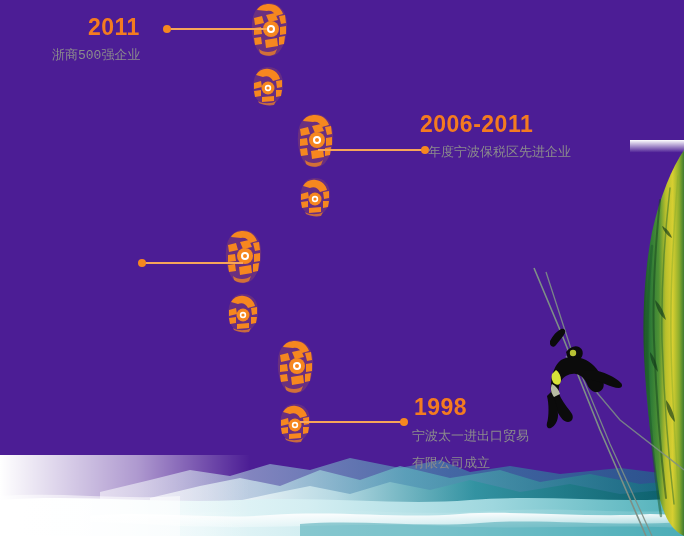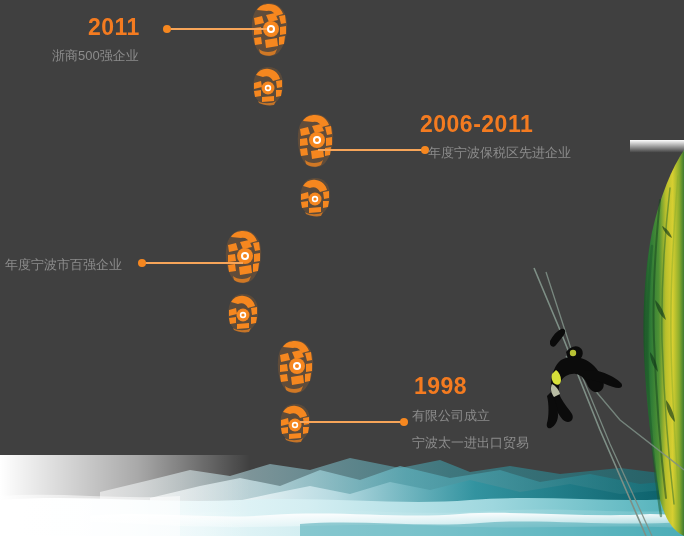--- a/index.html
+++ b/index.html
@@ -2,52 +2,52 @@
 <html><head>
 <meta charset="utf-8">
 <style>
   html,body{margin:0;padding:0;}
   body{
     width:684px;height:536px;
     background:#ffffff;
     font-family:"Liberation Sans","DejaVu Sans",sans-serif;
     overflow:hidden;
   }
-  #stage{position:relative;width:684px;height:536px;background:#404040;overflow:hidden;}
+  #stage{position:relative;width:684px;height:536px;background:#4c1d95;overflow:hidden;}
 
   
   .scenery{position:absolute;left:0;top:0;width:684px;height:536px;pointer-events:none;}
 
   
   .entry{position:absolute;}
   .year{
     font-size:23px;font-weight:bold;color:#F47B20;
     letter-spacing:.5px;line-height:1;white-space:nowrap;
   }
   .caption{
     font-size:13px;color:#8c8c8c;line-height:19px;white-space:nowrap;
-    font-family:Liberation Sans, sans-serif;
+    font-family:Liberation Mono, monospace;
   }
   .connector{position:absolute;height:2px;background:#F7A559;}
   .dot{position:absolute;width:8px;height:8px;border-radius:50%;background:#F6871F;}
 
   
   .fp{position:absolute;}
 
   
   #e2011{left:88px;top:16px;}
   #e2011 .caption{margin-top:7px;margin-left:-36px;}
 
   #e2006{left:420px;top:113px;}
   #e2006 .caption{margin-top:7px;margin-left:8px;}
 
   #e2007{left:4px;top:248px;}
   #e2007 .caption{margin-top:7px;margin-left:1px;}
 
-  #e1998{left:414px;top:375px;}
+  #e1998{left:414px;top:396px;}
   #e1998 .caption{margin-top:8px;margin-left:-2px;}
 </style>
 </head>
 <body>
 
 <div id="stage">
 
   <svg class="scenery" viewBox="0 0 684 536" width="684" height="536" preserveAspectRatio="none">
     <defs>
       <linearGradient id="cliffGrad" x1="0" y1="0" x2="1" y2="0">
@@ -343,22 +343,21 @@
     <div class="year">2011</div>
     <div class="caption">浙商500强企业</div>
   </div>
 
   <div class="entry" id="e2006">
     <div class="year">2006-2011</div>
     <div class="caption">年度宁波保税区先进企业</div>
   </div>
 
   <div class="entry" id="e2007">
-    <div class="caption">年度宁波市百强企业</div>
   </div>
 
   <div class="entry" id="e1998">
     <div class="year">1998</div>
+    <div class="caption">宁波太一进出口贸易</div>
     <div class="caption">有限公司成立</div>
-    <div class="caption">宁波太一进出口贸易</div>
   </div>
 
 </div>
 
 </body></html>

